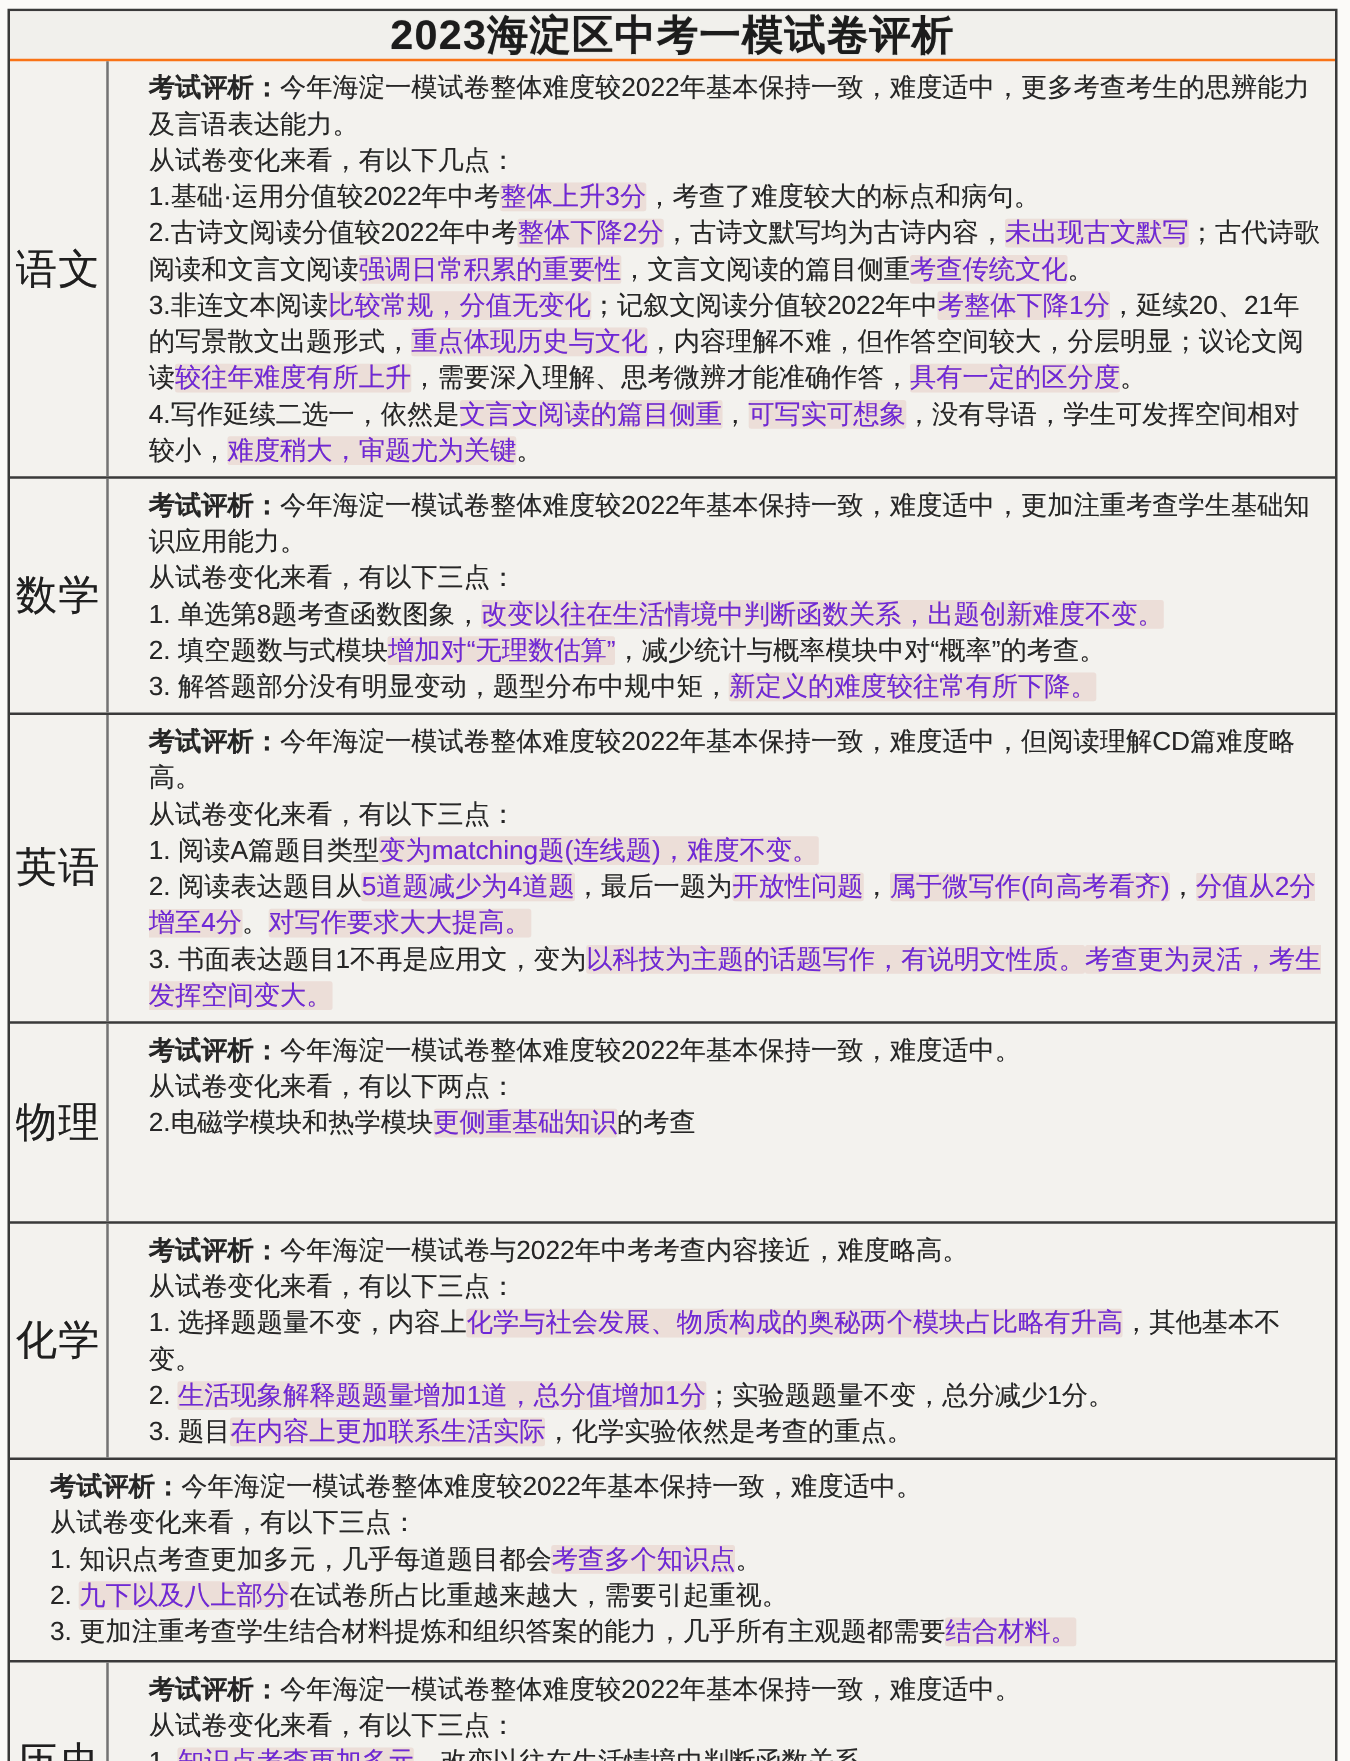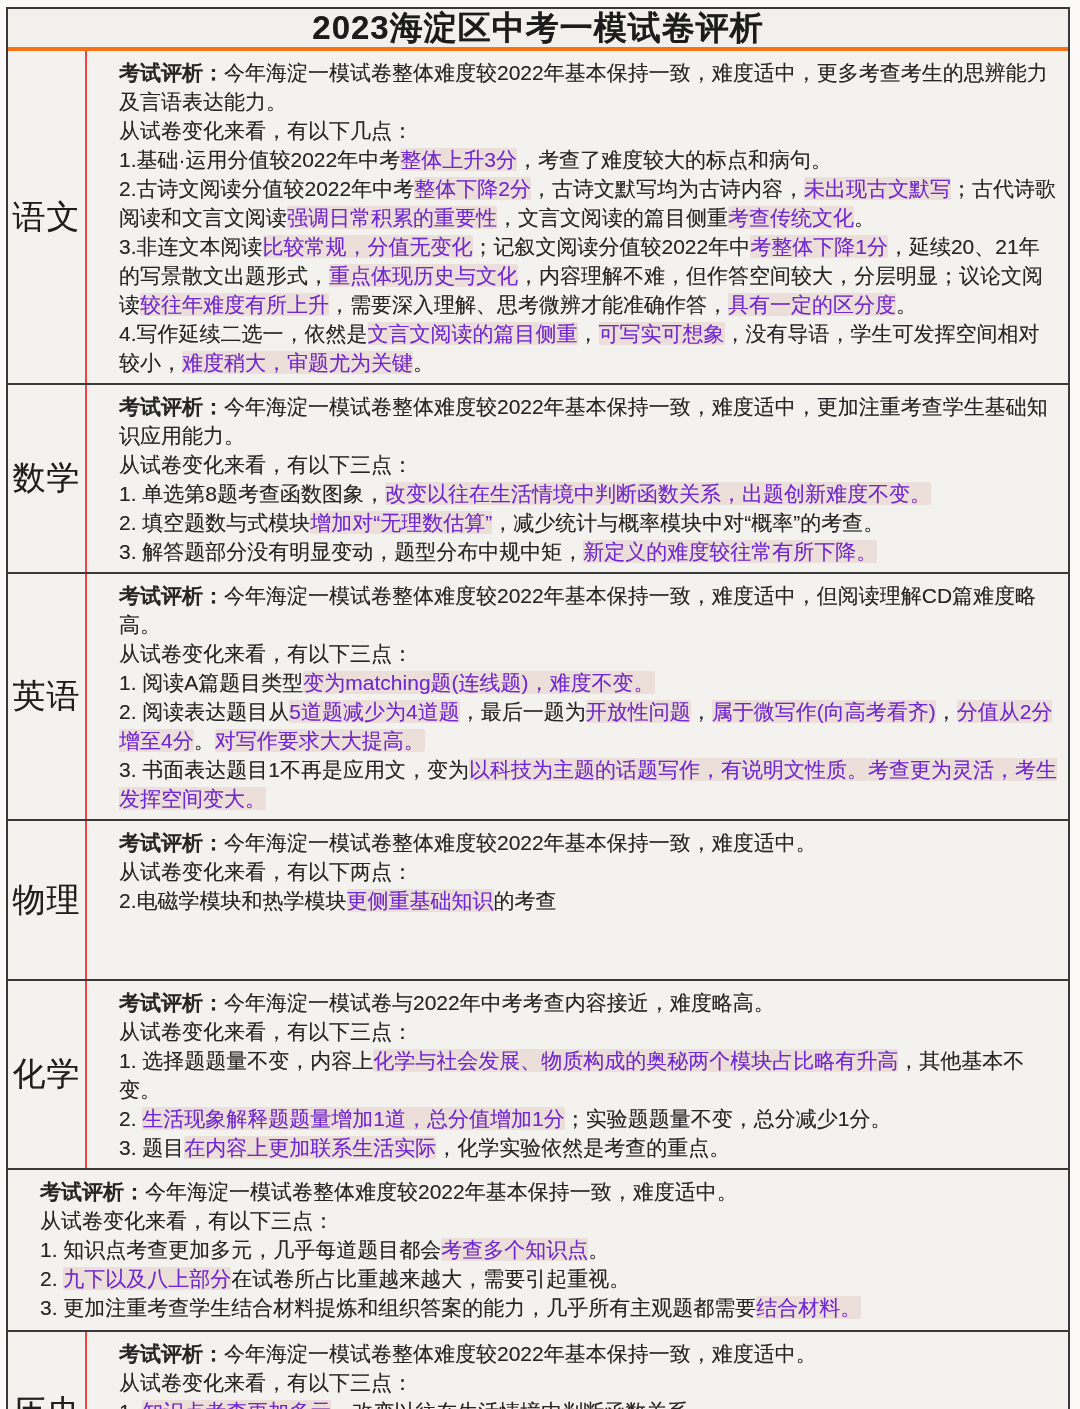--- a/index.html
+++ b/index.html
@@ -15,21 +15,21 @@
     position: absolute;
     left: 6px;
     top: 7px;
     width: 1064px;
     border: 2px solid #3a3a3a;
     background: #f3f2ee;
     box-sizing: border-box;
   }
   .title-row {
     height: 38px;
-    border-bottom: 4px solid #f97316;
+    border-bottom: 2px solid #f97316;
     display: flex;
     align-items: center;
     justify-content: center;
     font-size: 33px;
     font-weight: bold;
     color: #1c1c1c;
     letter-spacing: 1px;
     background: #f1f0ec;
     text-shadow: 0 0 0.6px rgba(0,0,0,.5);
   }
@@ -41,21 +41,21 @@
   #rows .row:nth-child(1) { min-height: 320px; }
   #rows .row:nth-child(2) { min-height: 188px; }
   #rows .row:nth-child(3) { min-height: 205px; }
   #rows .row:nth-child(4) { min-height: 160px; }
   #rows .row:nth-child(5) { min-height: 166px; }
   #rows .row:nth-child(6) { min-height: 162px; }
   #rows .row:nth-child(7) { min-height: 160px; border-bottom: none; }
   .subject {
     width: 77px;
     flex: 0 0 77px;
-    border-right: 2px solid #ef4444;
+    border-right: 2px solid #737373;
     display: flex;
     align-items: center;
     justify-content: center;
     font-size: 33px;
     color: #1f1f1f;
     letter-spacing: 1px;
     text-shadow: 0 0 0.5px rgba(0,0,0,.45);
   }
   .content {
     flex: 1;

